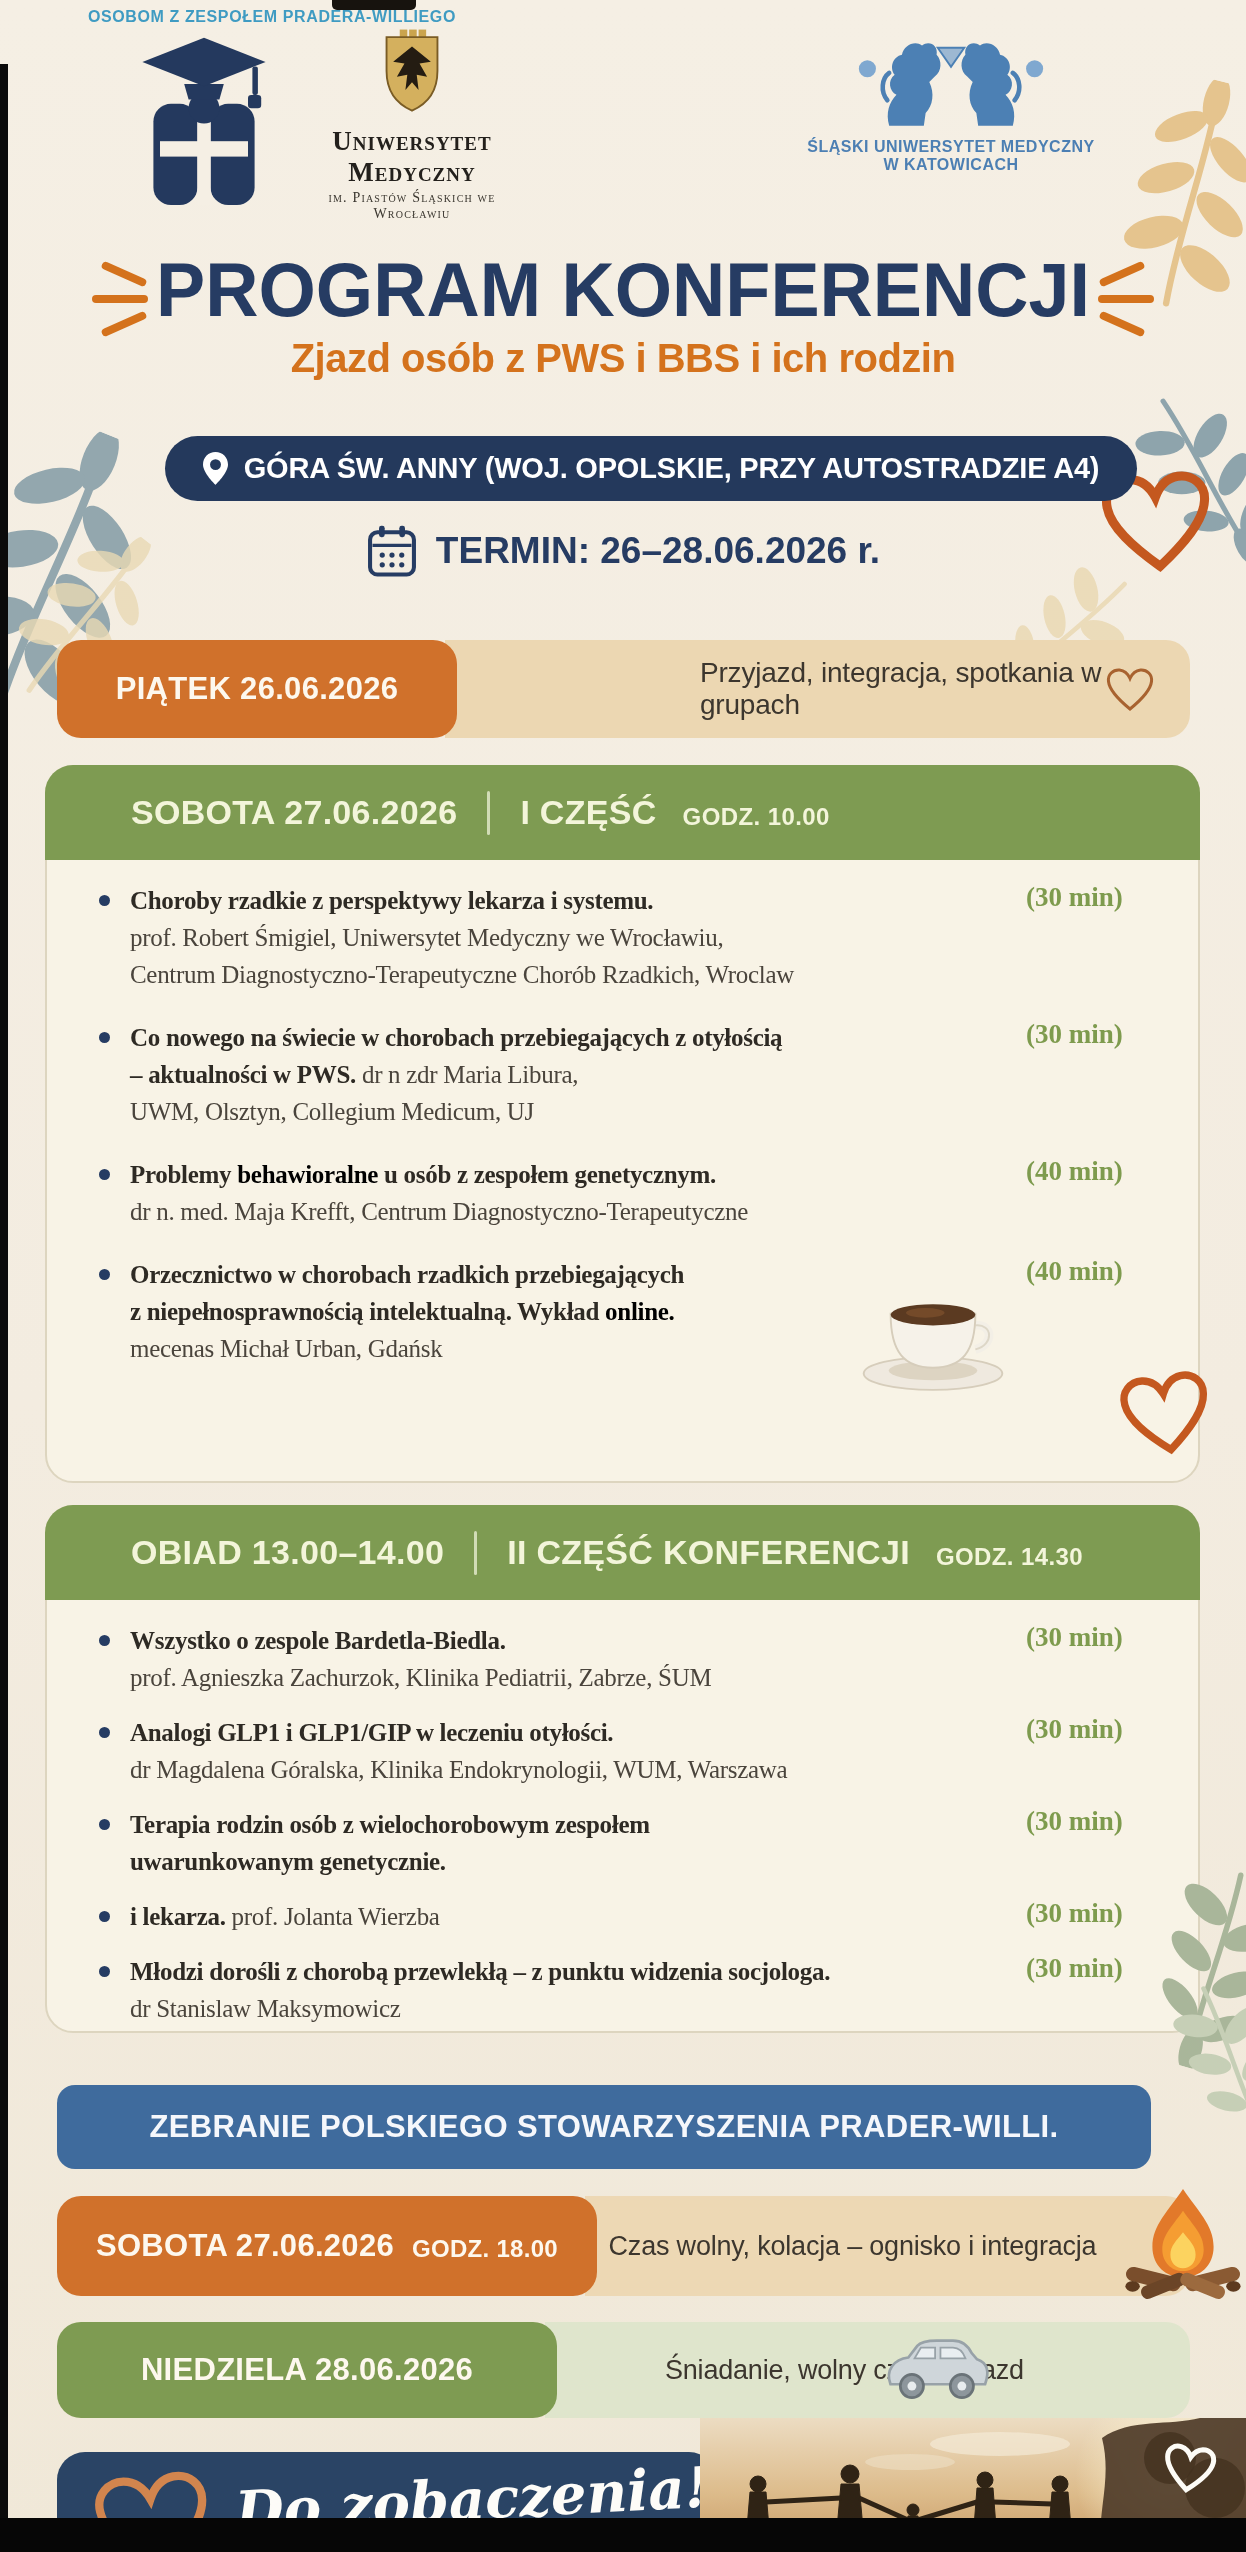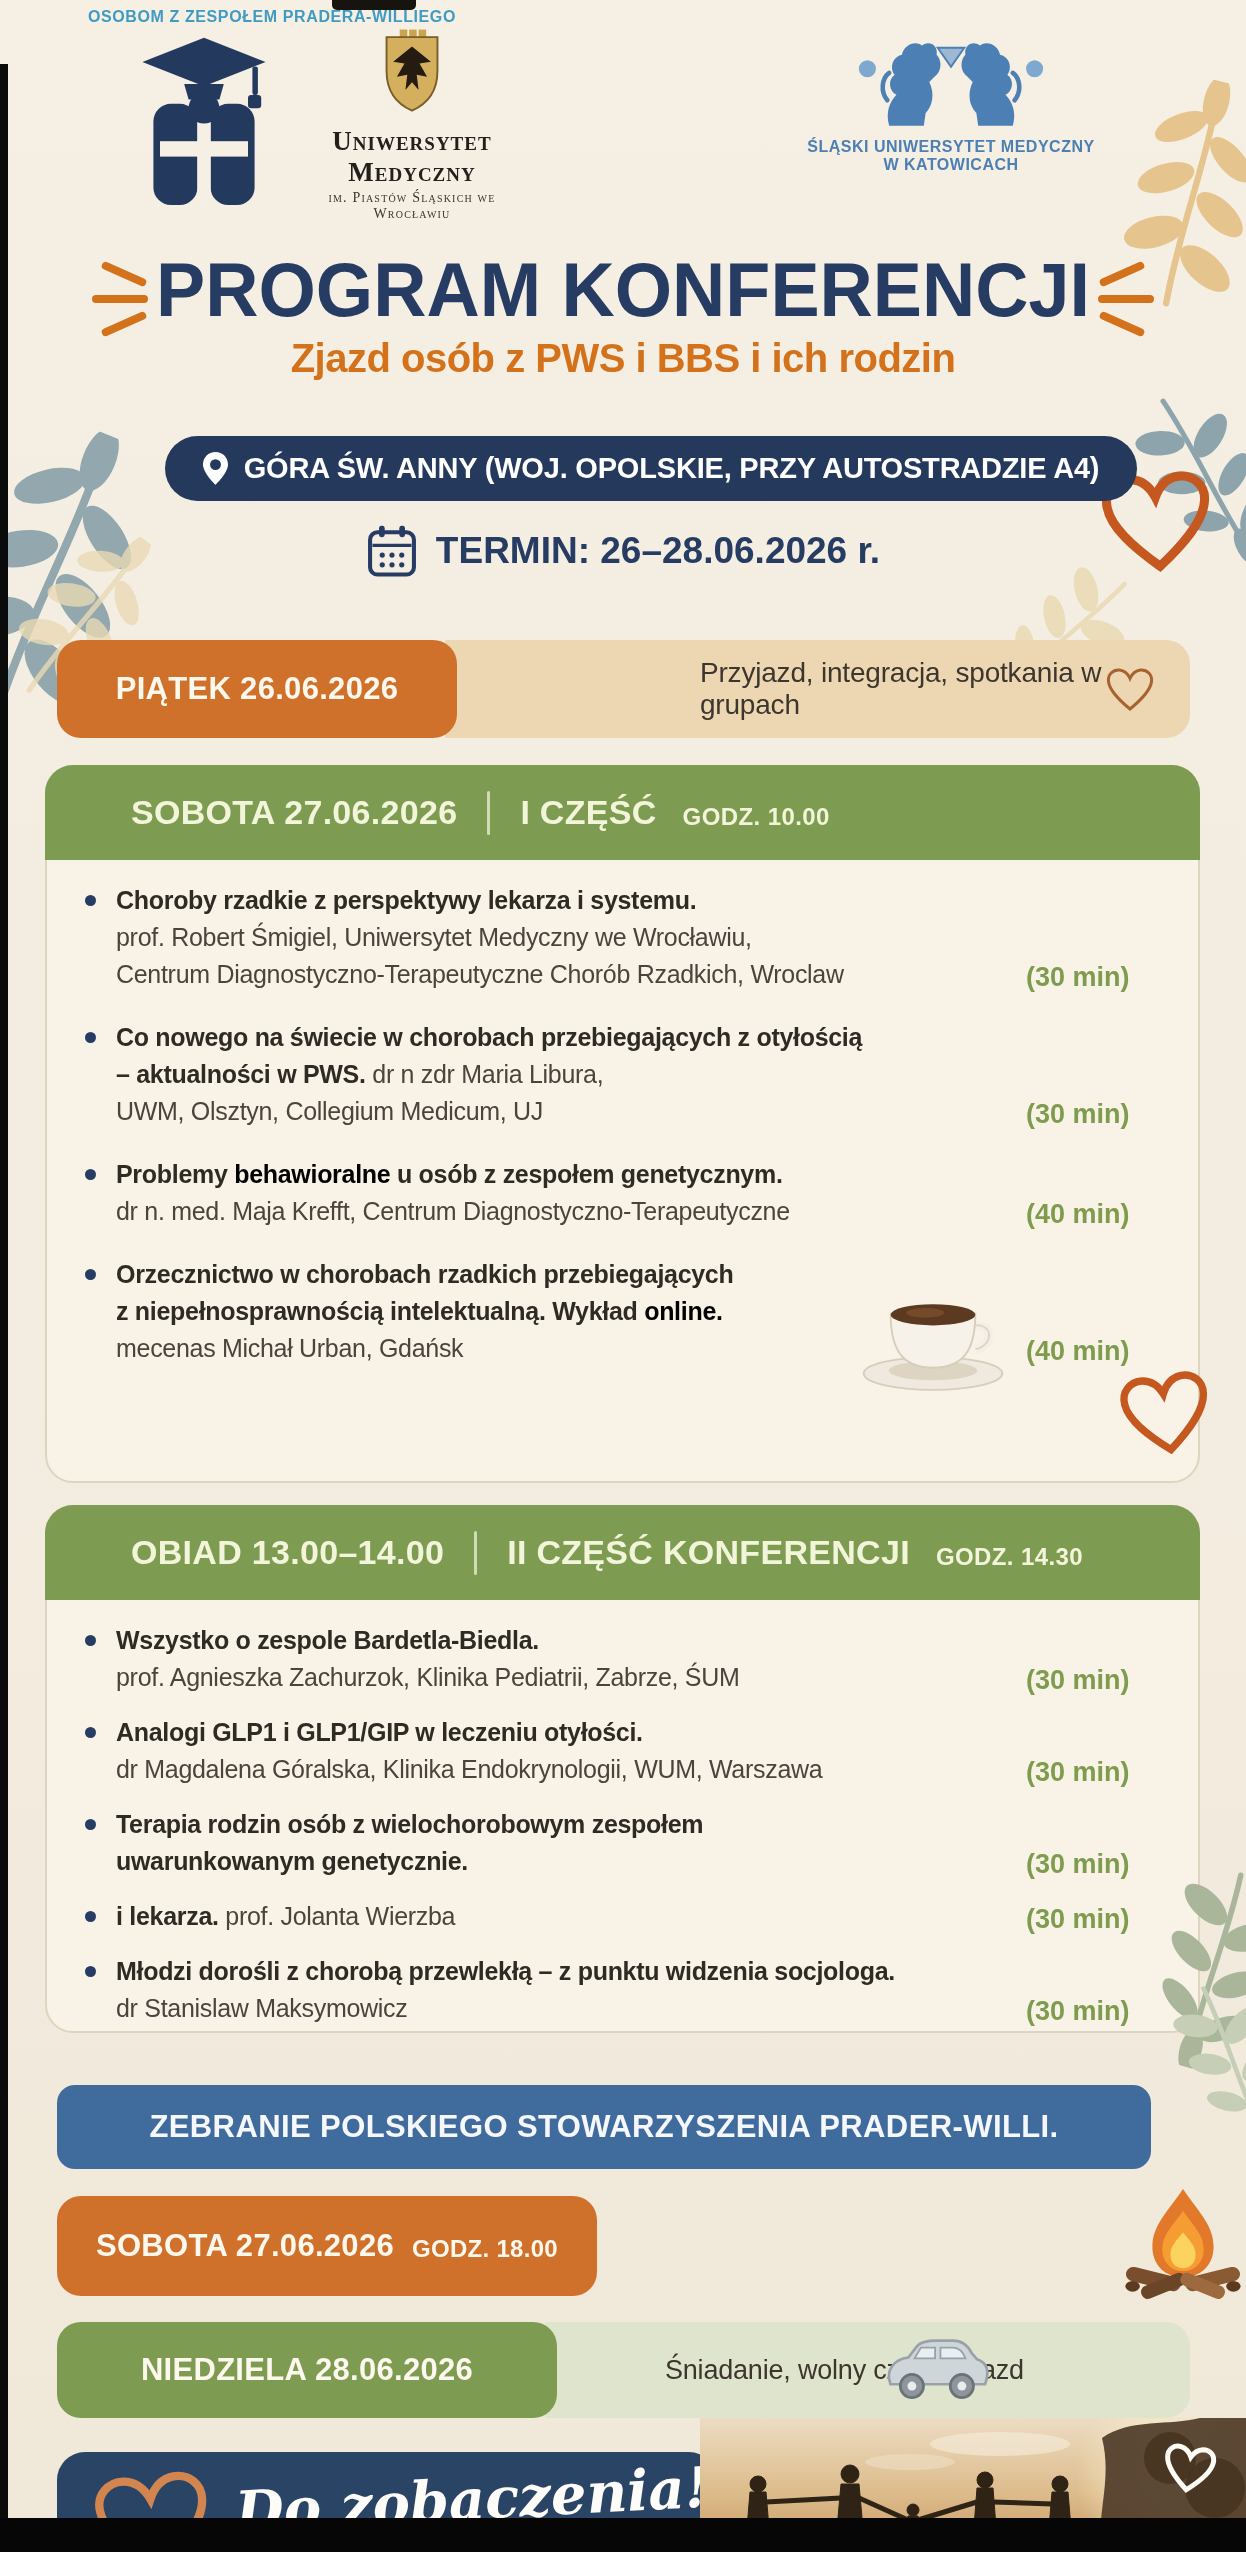--- a/index.html
+++ b/index.html
@@ -61,21 +61,21 @@
 
   
   .card{left:45px;width:1155px;background:#f8f3e6;border:2px solid #ddd5bf;border-radius:28px;z-index:2;box-sizing:border-box;}
   .card-head{height:95px;margin:-2px -2px 0 -2px;background:#7e9b52;border-radius:28px 28px 0 0;
              display:flex;align-items:center;padding-left:86px;color:#f3f5da;white-space:nowrap;}
   .head-date{font-weight:bold;font-size:34px;letter-spacing:.3px;}
   .head-div{width:3px;height:44px;background:#eef2d8;opacity:.75;margin:0 30px;border-radius:2px;}
   .head-part{font-weight:bold;font-size:34px;letter-spacing:.3px;}
   .head-time{font-weight:bold;font-size:24px;margin-left:26px;padding-top:8px;letter-spacing:.4px;}
   .items{padding-top:22px;}
-  .item{display:flex;align-items:flex-end;padding:0 24px 0 38px;margin-bottom:26px;}
+  .item{display:flex;align-items:flex-start;padding:0 24px 0 52px;margin-bottom:26px;font-family:Liberation Serif, serif;}
   .card2 .item{margin-bottom:18px;}
   .bullet{flex:0 0 11px;height:11px;border-radius:50%;background:#263c63;margin-right:20px;align-self:flex-start;margin-top:13px;}
   .item-lines{flex:1;min-width:0;}
   .line{font-size:25px;line-height:37px;letter-spacing:-.3px;color:#4a443c;white-space:nowrap;}
   .seg-b{font-weight:bold;color:#2e2a24;}
   .seg-g{font-weight:bold;color:#000000;}
   .seg-n{}
   .duration{flex:0 0 148px;font-size:27px;font-weight:bold;color:#7e9b4e;text-align:left;margin-left:8px;}
   .card1{top:765px;height:718px;}
   .card2{top:1505px;height:528px;}
@@ -364,20 +364,23 @@
             <div class="line"><span class="seg-n">dr Stanislaw Maksymowicz</span></div>
           </div>
           <span class="duration">(30 min)</span>
         </div>
       </div>
   </section>
 
   <div class="abs banner">ZEBRANIE POLSKIEGO STOWARZYSZENIA PRADER-WILLI.</div>
 
   <div class="abs day-row satrow">
+    <div class="day-bar">
+      <span class="bar-text">Czas wolny, kolacja – ognisko i integracja</span>
+    </div>
     <div class="day-pill">
       <span>SOBOTA 27.06.2026</span>
       <span class="ptime">GODZ. 18.00</span>
     </div>
   </div>
   <svg class="abs" style="left:1120px;top:2180px;z-index:30" width="126" height="128" viewBox="0 0 140 130">
     <path d="M70 4 C86 28 104 44 104 68 C104 89 89 102 70 102 C51 102 36 89 36 68 C36 44 54 28 70 4 Z" fill="#e2792a"></path>
     <path d="M70 28 C80 43 93 54 93 71 C93 85 83 95 70 95 C57 95 47 85 47 71 C47 54 60 43 70 28 Z" fill="#f59d32"></path>
     <path d="M70 52 C77 61 84 67 84 77 C84 86 78 92 70 92 C62 92 56 86 56 77 C56 67 63 61 70 52 Z" fill="#fcd35f"></path>
     <g>

